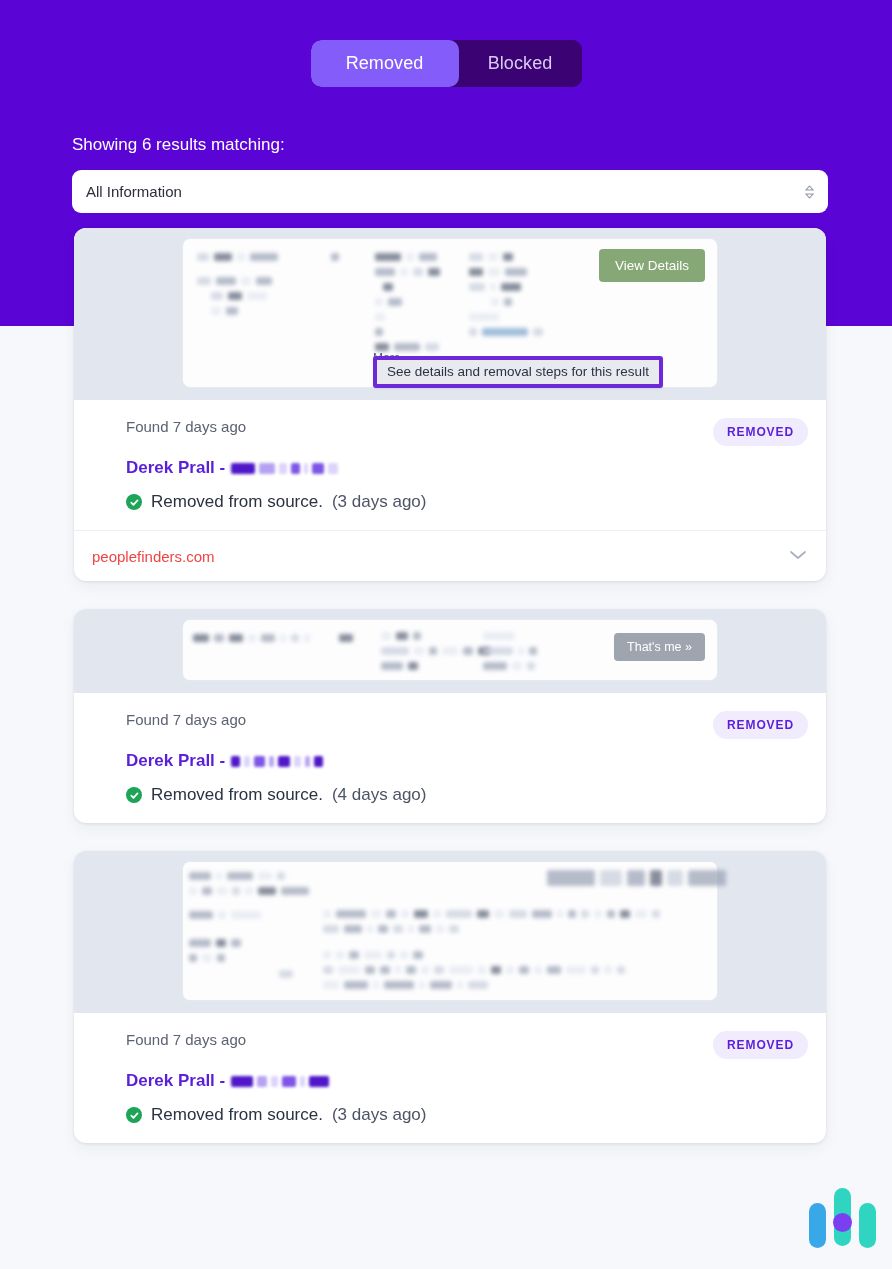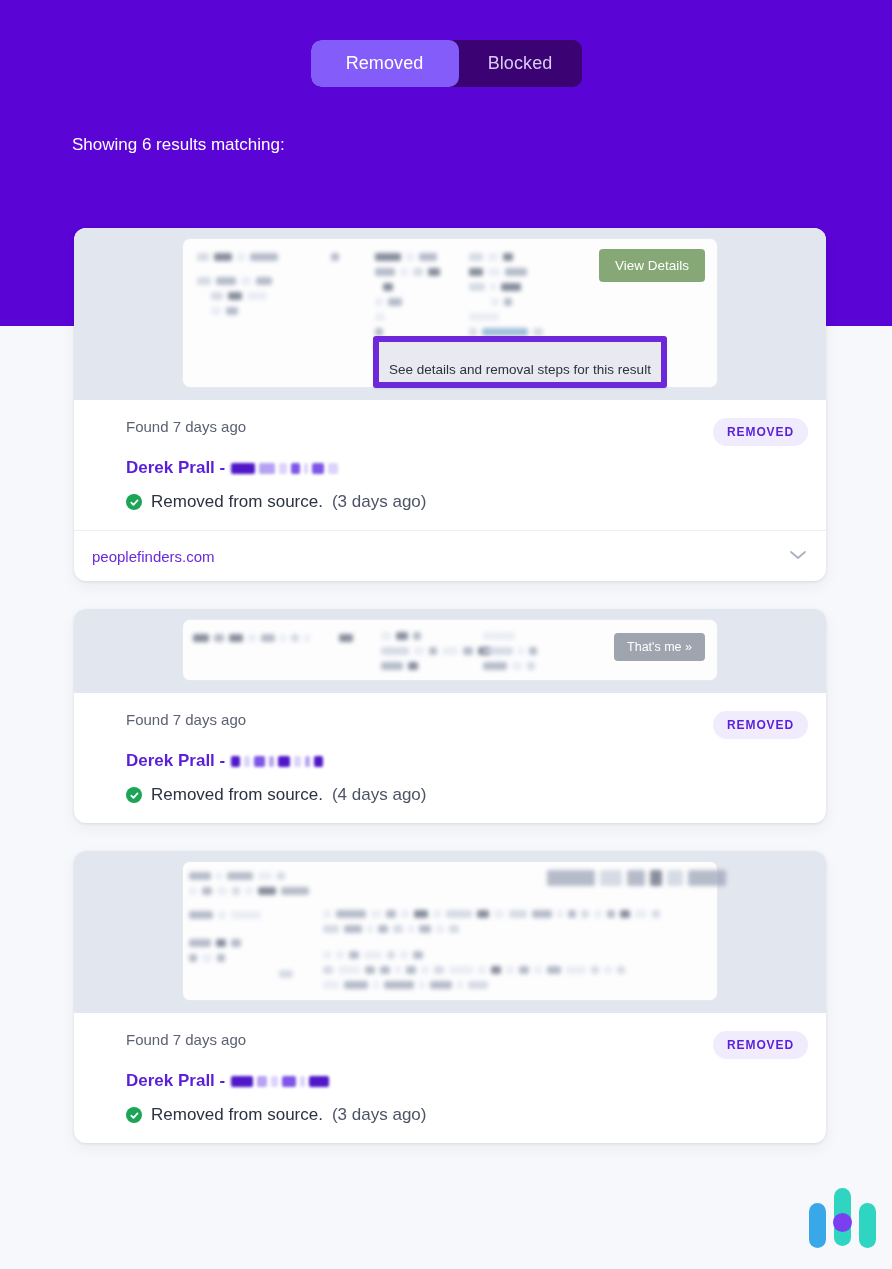--- a/index.html
+++ b/index.html
@@ -156,23 +156,23 @@
   .more-label {
     position: absolute;
     left: 190px; bottom: 22px;
     font-size: 12px;
     color: #555c6b;
   }
   .tooltip {
     position: absolute;
     left: 190px; bottom: -1px;
     background: #e8eaef;
-    border: 6px solid #6d28d9;
+    border: 4px solid #6d28d9;
     border-radius: 3px;
-    padding: 20px 10px 5px 10px;
+    padding: 4px 10px 5px 10px;
     font-size: 13.5px;
     color: #2b3242;
     white-space: nowrap;
     box-shadow: 0 1px 2px rgba(0,0,0,.08);
   }
 
   .btn-view {
     position: absolute;
     right: 12px; top: 10px;
     background: #86a876;
@@ -260,21 +260,21 @@
   .status-time { color: #4c5464; }
 
   .source-row {
     border-top: 1px solid #edeff4;
     padding: 16px 18px;
     display: flex;
     justify-content: space-between;
     align-items: center;
     cursor: pointer;
   }
-  .source-name { font-size: 15px; color: #6d28d9; }
+  .source-name { font-size: 15px; color: #ef4444; }
   .chev { color: #a8afbd; }
 
   
   .widget {
     position: absolute;
     right: 14px; bottom: 10px;
     width: 72px; height: 76px;
     z-index: 20;
   }
   .pill { position: absolute; border-radius: 12px; }
@@ -297,20 +297,29 @@
 <div class="tabs-wrap">
   <div class="tabs">
     <button class="tab active">Removed</button>
     <button class="tab">Blocked</button>
   </div>
 </div>
 
 <div class="results-heading">Showing 6 results matching:</div>
 
 <div class="filters">
+  <div class="select select-info">
+    <span>All Information</span>
+    <span class="stepper">
+      <svg width="9" height="14" viewBox="0 0 9 14">
+          <path d="M4.5 1 L8 5 H1 Z" fill="none" stroke="#8e96a8" stroke-width="1.1"></path>
+          <path d="M4.5 13 L8 9 H1 Z" fill="none" stroke="#8e96a8" stroke-width="1.1"></path>
+        </svg>
+    </span>
+  </div>
 </div>
 
 <div class="cards">
 
   <div class="card">
     <div class="preview">
       <div class="preview-inner preview-1">
 
         <div class="col-abs" style="left:14px; top:14px;">
           <div class="blur-row">

